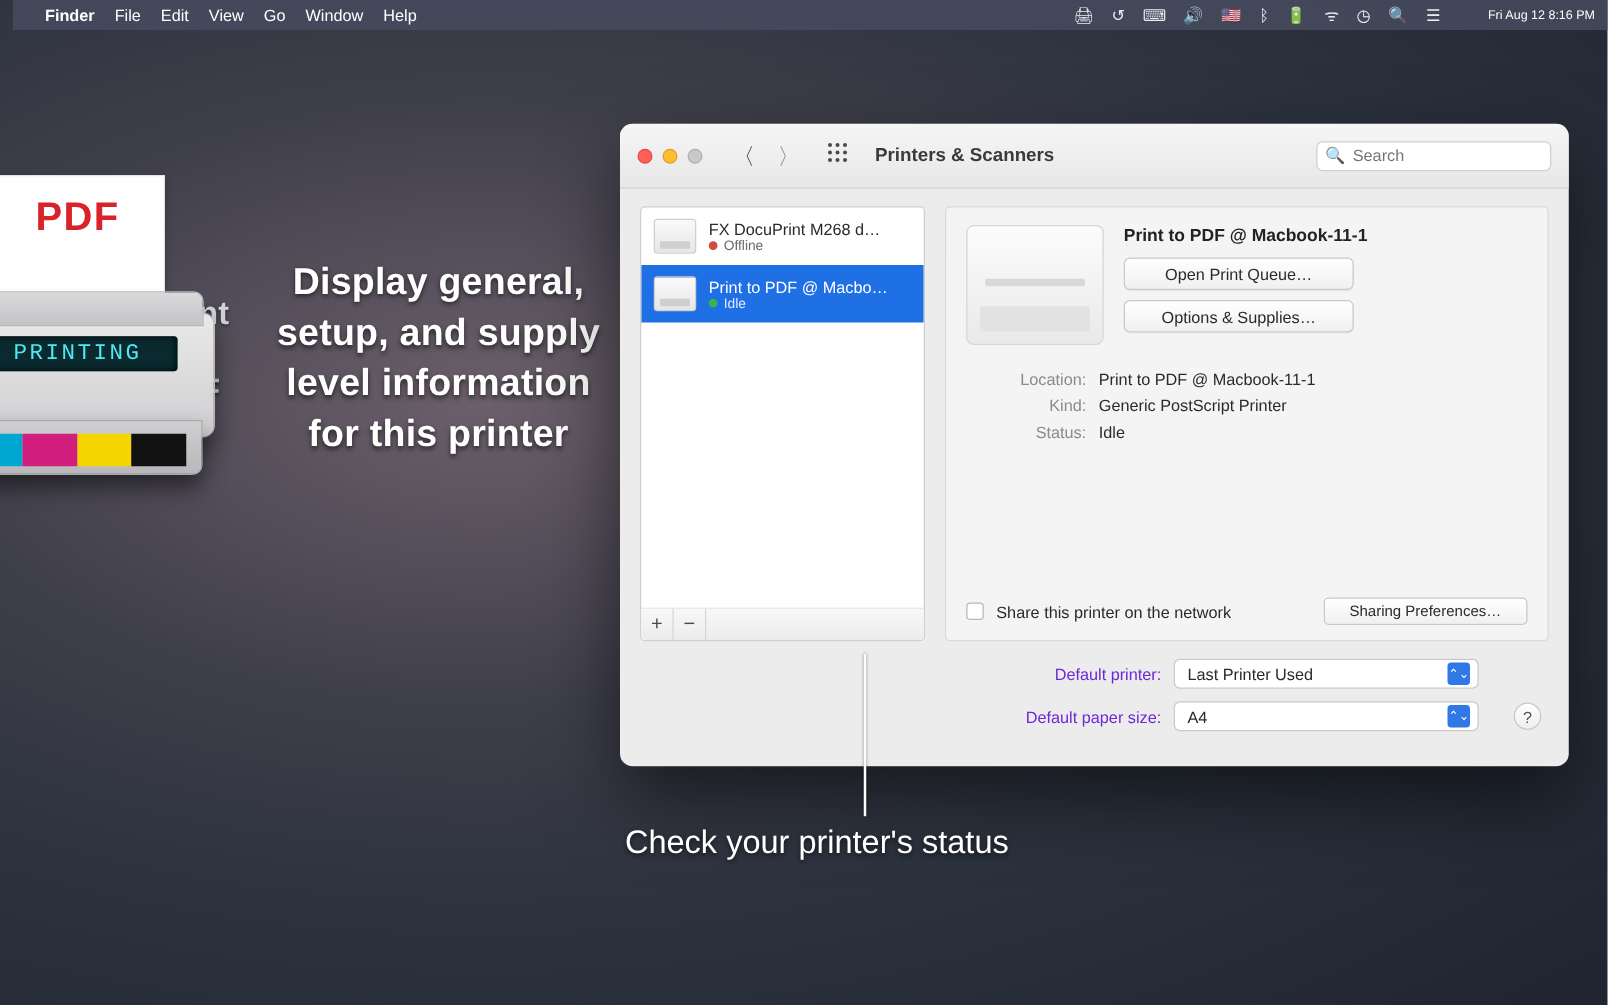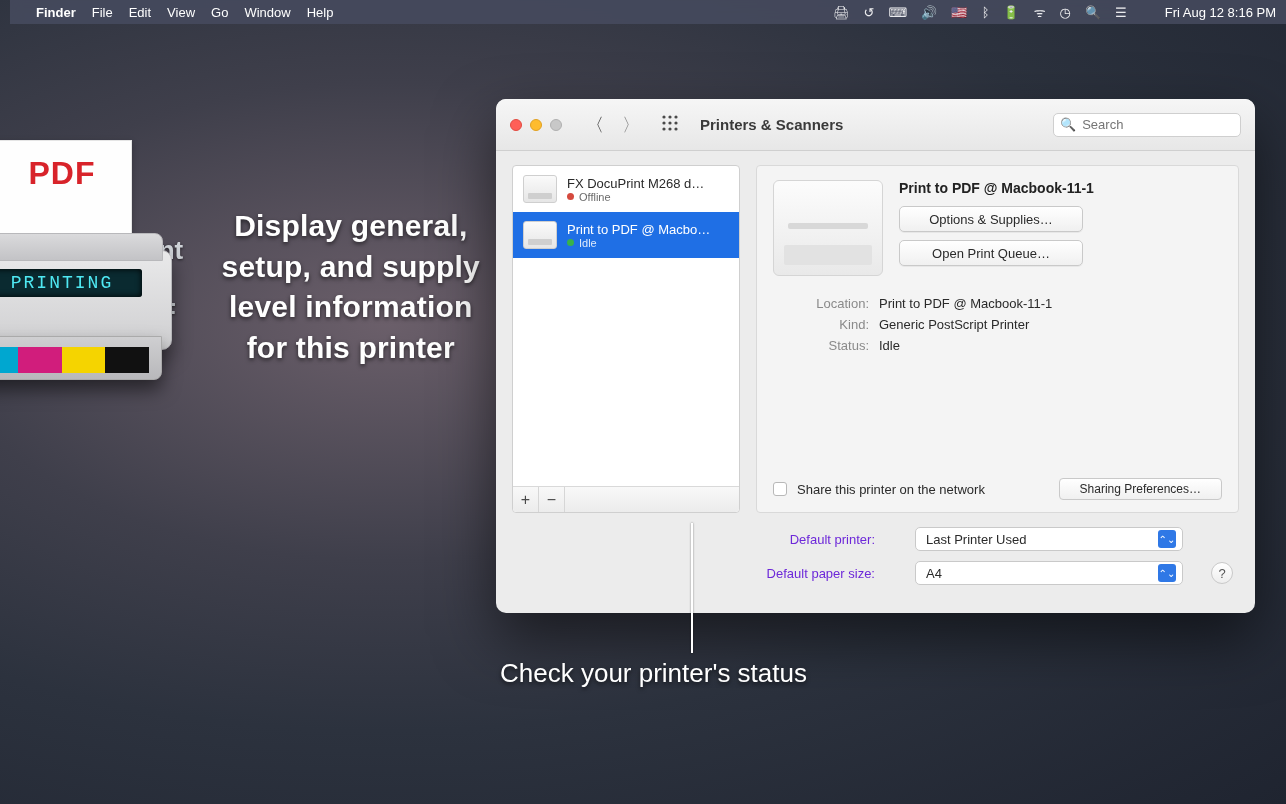--- a/index.html
+++ b/index.html
@@ -17,21 +17,21 @@
     display:flex; align-items:center;
     color:#fff; font-size:13px;
     padding:0 10px;
     backdrop-filter: blur(6px);
     margin-left: 10px;
   }
   .menubar .left { display:flex; align-items:center; gap:16px; }
   .menubar .left .app { font-weight:600; }
   .menubar .right { margin-left:auto; display:flex; align-items:center; gap:14px; }
   .menubar .right .ico { opacity:0.9; }
-  .menubar .right .clock { font-size:13px;padding-left:24px; }
+  .menubar .right .clock { font-size:10px;padding-left:24px; }
   .apple { font-size:14px; }
 
   
   .promo {
     position:absolute; left:0; top:140px; width:500px;
     display:flex; flex-direction:row; align-items:center;
     color:#fff;
   }
   .printer-art {
     width:240px; height:260px; position:relative;
@@ -223,24 +223,23 @@
     font-size:12px; color:#2a2a2a; cursor:pointer;
   }
 
   .bottom-opts{
     display:flex; flex-direction:column; gap:10px; padding-right:6px;
     align-items:flex-end;
   }
   .opt-row{ display:flex; align-items:center; gap:10px; width:100%; justify-content:flex-end;}
   .opt-row .olabel{ font-size:13px; color:#6d28d9; text-align:right;}
   .select{
-    width:268px; height:24px; background:#fff; border:1px solid #c9c9c9; border-radius:5px;
+    width:244px; height:24px; background:#fff; border:1px solid #c9c9c9; border-radius:5px;
     display:flex; align-items:center; padding:0 6px 0 10px; font-size:13px; color:#2a2a2a;
     position:relative;
-    margin-left:30px;
   }
   .select .chev{
     margin-left:auto; width:18px; height:18px; background:#2f78e6; border-radius:3px;
     display:flex; align-items:center; justify-content:center; color:#fff; font-size:10px;
   }
   .helpbtn{
     width:22px; height:22px; border-radius:50%; border:1px solid #c9c9c9;
     background:linear-gradient(#fff,#eee); font-size:13px; color:#555;
     display:flex; align-items:center; justify-content:center; cursor:pointer;
     margin-left:18px;
@@ -378,22 +377,22 @@
           <button>+</button>
           <button>−</button>
         </div>
       </div>
 
       <div class="detail">
         <div class="detail-top">
           <div class="det-img"></div>
           <div class="det-right">
             <h3>Print to PDF @ Macbook-11-1</h3>
+            <button class="macbtn">Open Print Queue…</button>
             <button class="macbtn">Options &amp; Supplies…</button>
-            <button class="macbtn">Open Print Queue…</button>
           </div>
         </div>
 
         <div class="meta">
           <div class="meta-row">
             <span class="lbl">Location:</span>
             <span class="val">Print to PDF @ Macbook-11-1</span>
           </div>
           <div class="meta-row">
             <span class="lbl">Kind:</span>

